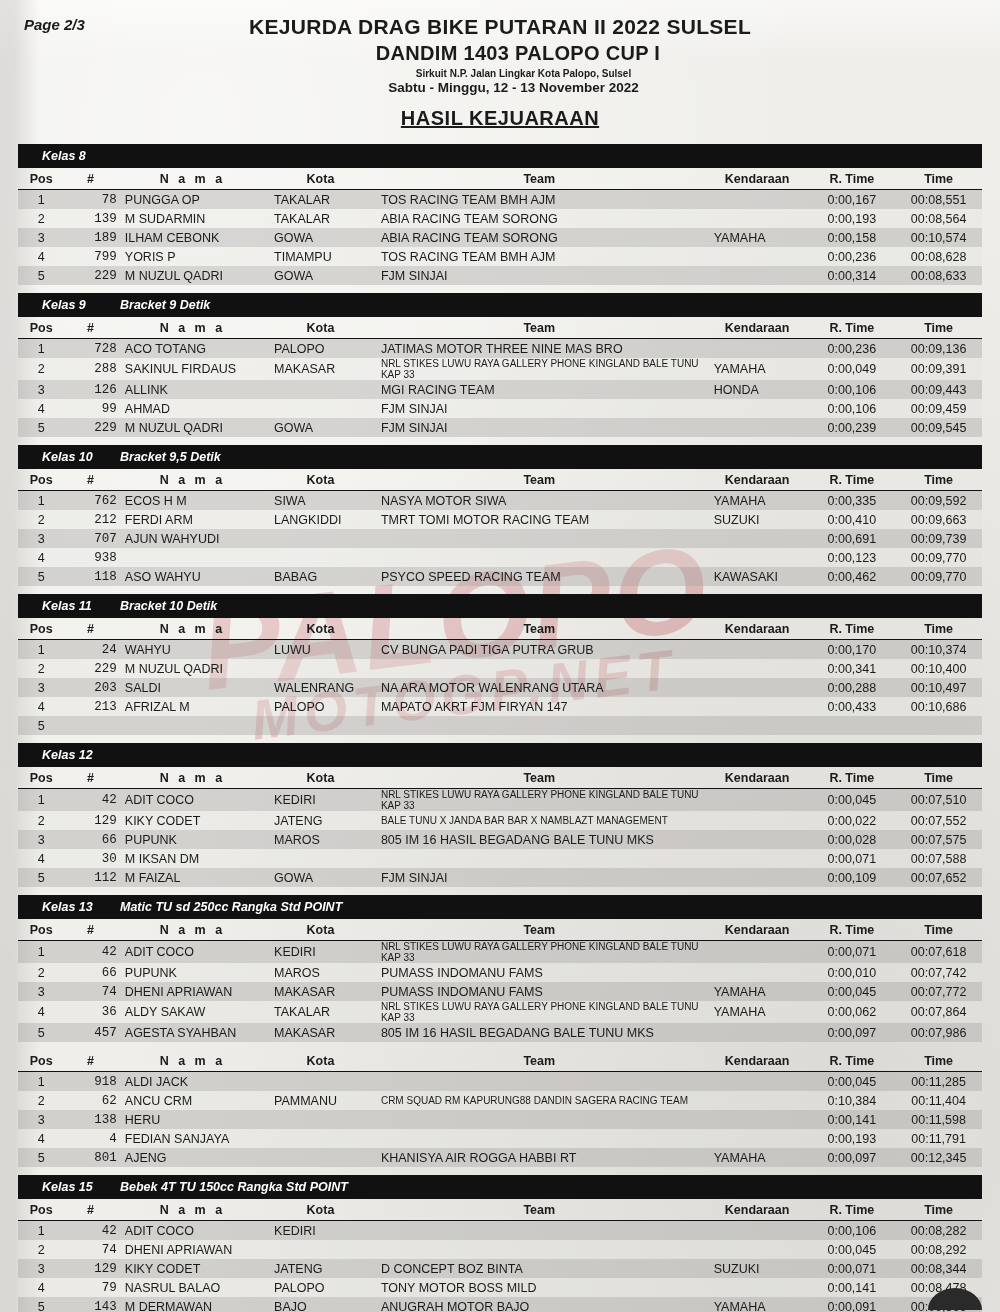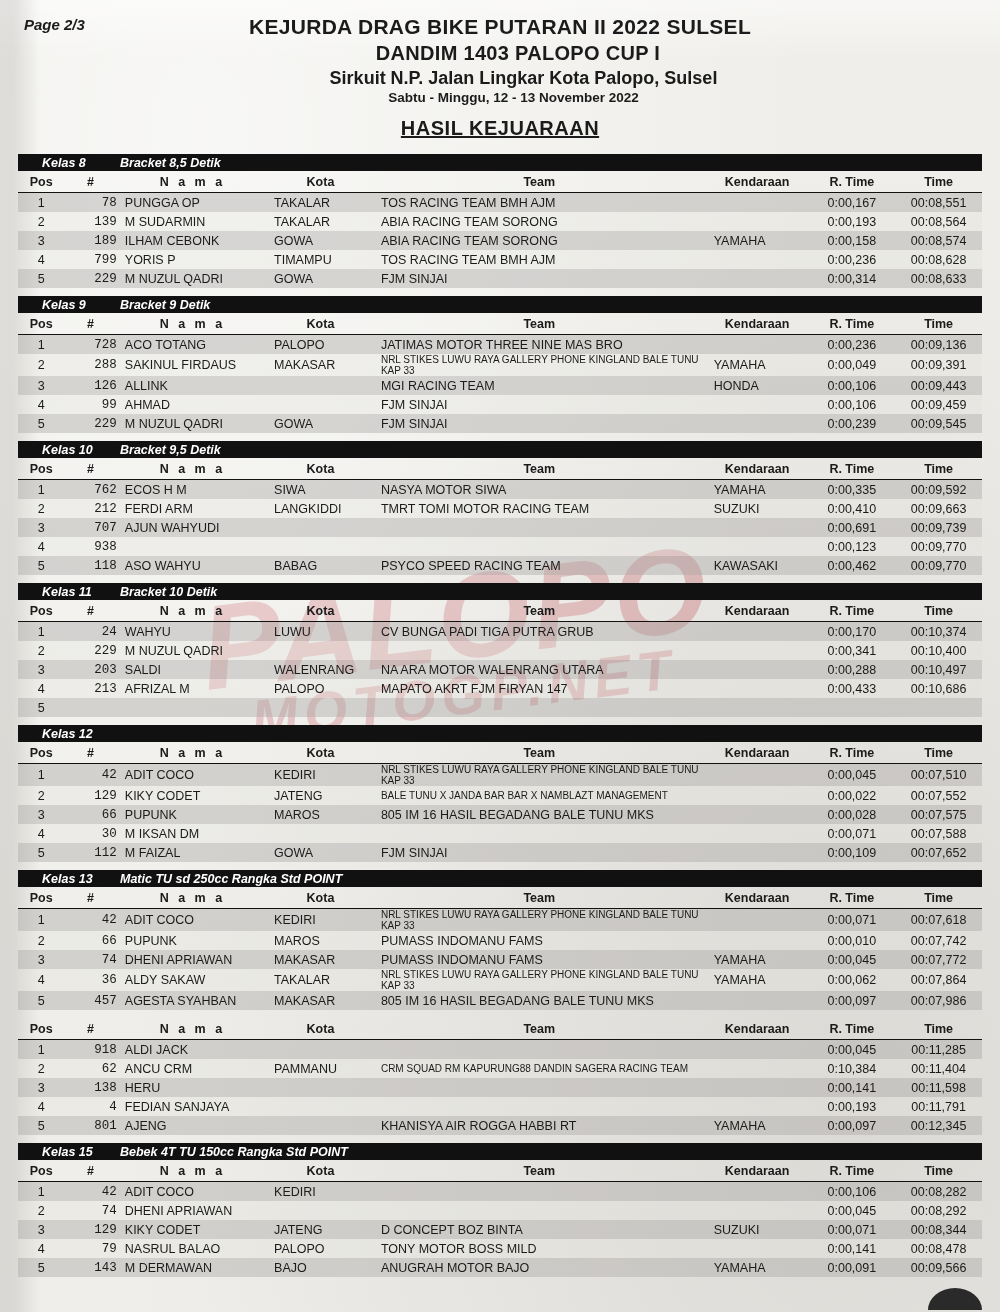--- a/index.html
+++ b/index.html
@@ -39,30 +39,30 @@
     position:absolute;left:24px;top:16px;
     font-style:italic;font-weight:bold;font-size:15px;
     color:#1b1b1b;z-index:6;
   }
   header{
     position:relative;z-index:6;
     text-align:center;padding-top:14px;
   }
   .h1{font-size:21px;font-weight:bold;letter-spacing:.3px;line-height:1.25;}
   .h2{font-size:20px;font-weight:bold;letter-spacing:.3px;line-height:1.3;padding-left:36px;}
-  .h3{font-size:18px;font-weight:bold;margin-top:2px;margin-left:47px;}
+  .h3{font-size:10px;font-weight:bold;margin-top:2px;margin-left:47px;}
   .h4{font-size:13.5px;font-weight:bold;margin-top:1px;padding-left:27px;}
   .h5{font-size:20px;font-weight:bold;margin-top:12px;text-decoration:underline;letter-spacing:.5px;}
 
   .sheet{position:relative;z-index:6;margin:14px 18px 0 18px;}
   .kelas-block{margin-bottom:8px;}
   .kelas-bar{
     display:flex;align-items:center;
     background:#111;color:#fff;
-    height:17px;
+    height:24px;
     font-size:12.5px;font-weight:bold;font-style:italic;
     padding:0 6px;
   }
   .kelas-bar .kl{width:96px;padding-left:18px;box-sizing:border-box;}
   .kelas-bar .br{flex:1;}
   table{border-collapse:collapse;width:100%;table-layout:fixed;}
   th,td{font-size:12.5px;padding:0;height:19px;vertical-align:middle;}
   thead th{
     font-weight:bold;text-align:center;
     border-bottom:1.5px solid #111;
@@ -111,21 +111,20 @@
   <div class="h2">DANDIM 1403 PALOPO CUP I</div>
   <div class="h3">Sirkuit N.P. Jalan Lingkar Kota Palopo, Sulsel</div>
   <div class="h4">Sabtu - Minggu, 12 - 13 November 2022</div>
   <div class="h5">HASIL KEJUARAAN</div>
 </header>
 
 <div class="sheet" id="sheet">
     <div class="kelas-block">
       <div class="kelas-bar">
         <div class="kl">Kelas   8</div>
-        <div class="br">Bracket 8,5 Detik</div>
       </div>
       <table>
         <colgroup>
           <col class="c-pos">
           <col class="c-num">
           <col class="c-nama">
           <col class="c-kota">
           <col class="c-team">
           <col class="c-ken">
           <col class="c-rt">
@@ -165,21 +164,21 @@
             <td class="time">00:08,564</td>
           </tr>
           <tr>
             <td class="pos">3</td>
             <td class="num">189</td>
             <td class="nama">ILHAM CEBONK</td>
             <td class="kota">GOWA</td>
             <td class="team">ABIA RACING TEAM SORONG</td>
             <td class="ken">YAMAHA</td>
             <td class="rt">0:00,158</td>
-            <td class="time">00:08,574</td>
+            <td class="time">00:10,574</td>
           </tr>
           <tr>
             <td class="pos">4</td>
             <td class="num">799</td>
             <td class="nama">YORIS P</td>
             <td class="kota">TIMAMPU</td>
             <td class="team">TOS RACING TEAM BMH AJM</td>
             <td class="ken"></td>
             <td class="rt">0:00,236</td>
             <td class="time">00:08,628</td>

